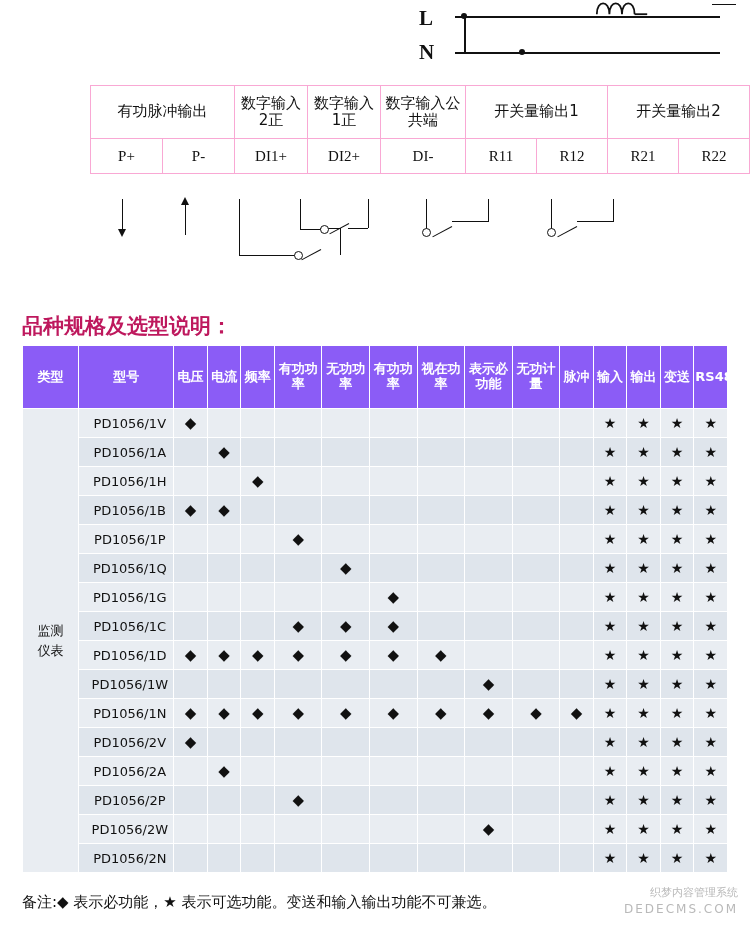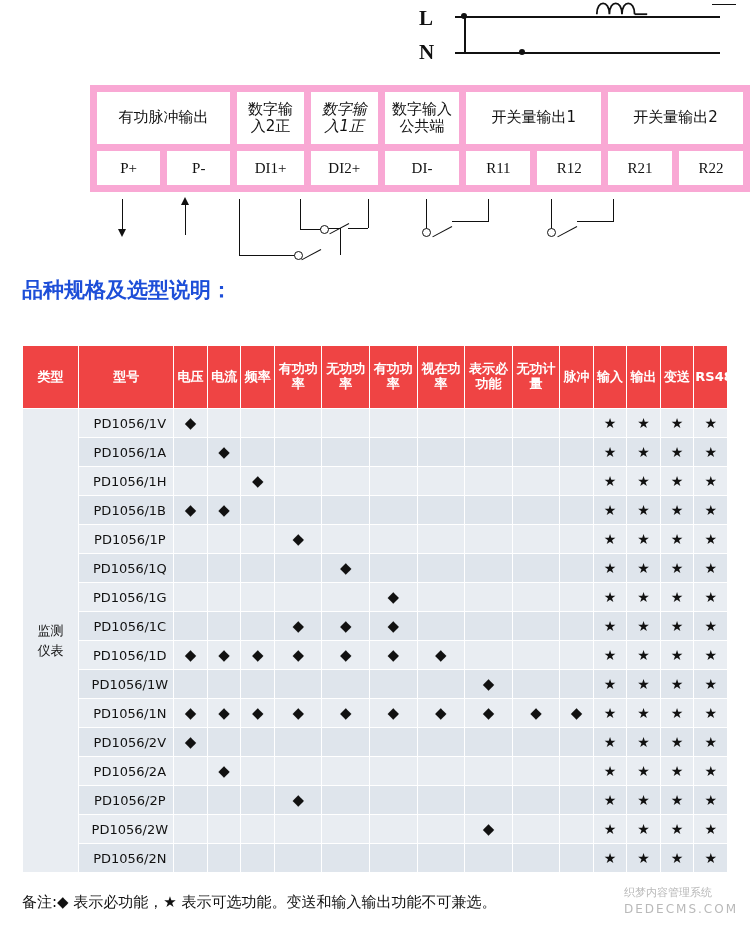--- a/index.html
+++ b/index.html
@@ -38,21 +38,21 @@
     background:#111;
   }
 
   
   .term-table{
     position:absolute;
     left:90px;top:85px;
     border-collapse:collapse;
   }
   .term-table td{
-    border:7px solid #f9a8d4;
+    border:1px solid #f9a8d4;
     text-align:center;
     vertical-align:middle;
     font-size:15px;
     padding:2px 4px;
     background:#fff;
   }
   .term-head{
     height:48px;
     font-size:16px;
     line-height:1.15;
@@ -90,40 +90,40 @@
   }
   .swdot{
     position:absolute;
     width:7px;height:7px;border-radius:50%;
     border:1px solid #111;background:#fff;
   }
 
   
   .section-title{
     position:absolute;
-    left:22px;top:276px;
+    left:22px;top:312px;
     font-size:21px;
     font-weight:bold;
-    color:#1d4ed8;
+    color:#be185d;
     font-family:Liberation Serif, serif;
   }
 
   
   .spec-wrap{
     position:absolute;
     left:22px;top:345px;
     width:706px;
   }
   table.spec{
     border-collapse:collapse;
     width:706px;
     table-layout:fixed;
   }
   table.spec th{
-    background:#ef4444;
+    background:#8b5cf6;
     color:#fff;
     font-size:13px;
     font-weight:bold;
     border:1px solid #ffffff;
     padding:2px 1px;
     line-height:1.12;
     vertical-align:middle;
     text-align:center;
     height:58px;
     font-family:"DejaVu Sans","Liberation Sans",sans-serif;
@@ -156,21 +156,21 @@
   .note{
     position:absolute;
     left:22px;top:893px;
     font-size:15px;
     color:#111;
     font-family:"DejaVu Sans","Liberation Sans",sans-serif;
   }
   .watermark{
     position:absolute;
     right:12px;top:886px;
-    text-align:left;
+    text-align:right;
     color:#b9b9b9;
     font-size:11px;
     line-height:1.35;
     font-family:"DejaVu Sans","Liberation Sans",sans-serif;
     margin-left:24px;
   }
   .watermark .wm2{letter-spacing:2px;font-size:12px;}
 </style>
 </head>
 <body>
@@ -191,21 +191,21 @@
     <line x1="44" y1="18" x2="58" y2="18" stroke="#111" stroke-width="2"></line>
   </svg>
   <div class="wire-line" style="left:592px;top:16px;width:2px;height:0px;"></div>
   <div class="wire-line" style="left:712px;top:4px;width:24px;height:1px;"></div>
 
   <table class="term-table">
     <tbody>
         <tr>
       <td class="term-head" colspan="2" style="width:126px;">有功脉冲输出</td>
       <td class="term-head" style="width:64px;">数字输入2正</td>
-      <td class="term-head" style="width:64px;font-style:italic;">数字输入1正</td>
+      <td class="term-head" style="width:64px;">数字输入1正</td>
       <td class="term-head" style="width:76px;">数字输入公共端</td>
       <td class="term-head" colspan="2" style="width:124px;">开关量输出1</td>
       <td class="term-head" colspan="2" style="width:124px;">开关量输出2</td>
     </tr>
     <tr>
       <td class="term-code" style="width:63px;">P+</td>
       <td class="term-code" style="width:63px;">P-</td>
       <td class="term-code">DI1+</td>
       <td class="term-code">DI2+</td>
       <td class="term-code">DI-</td>

